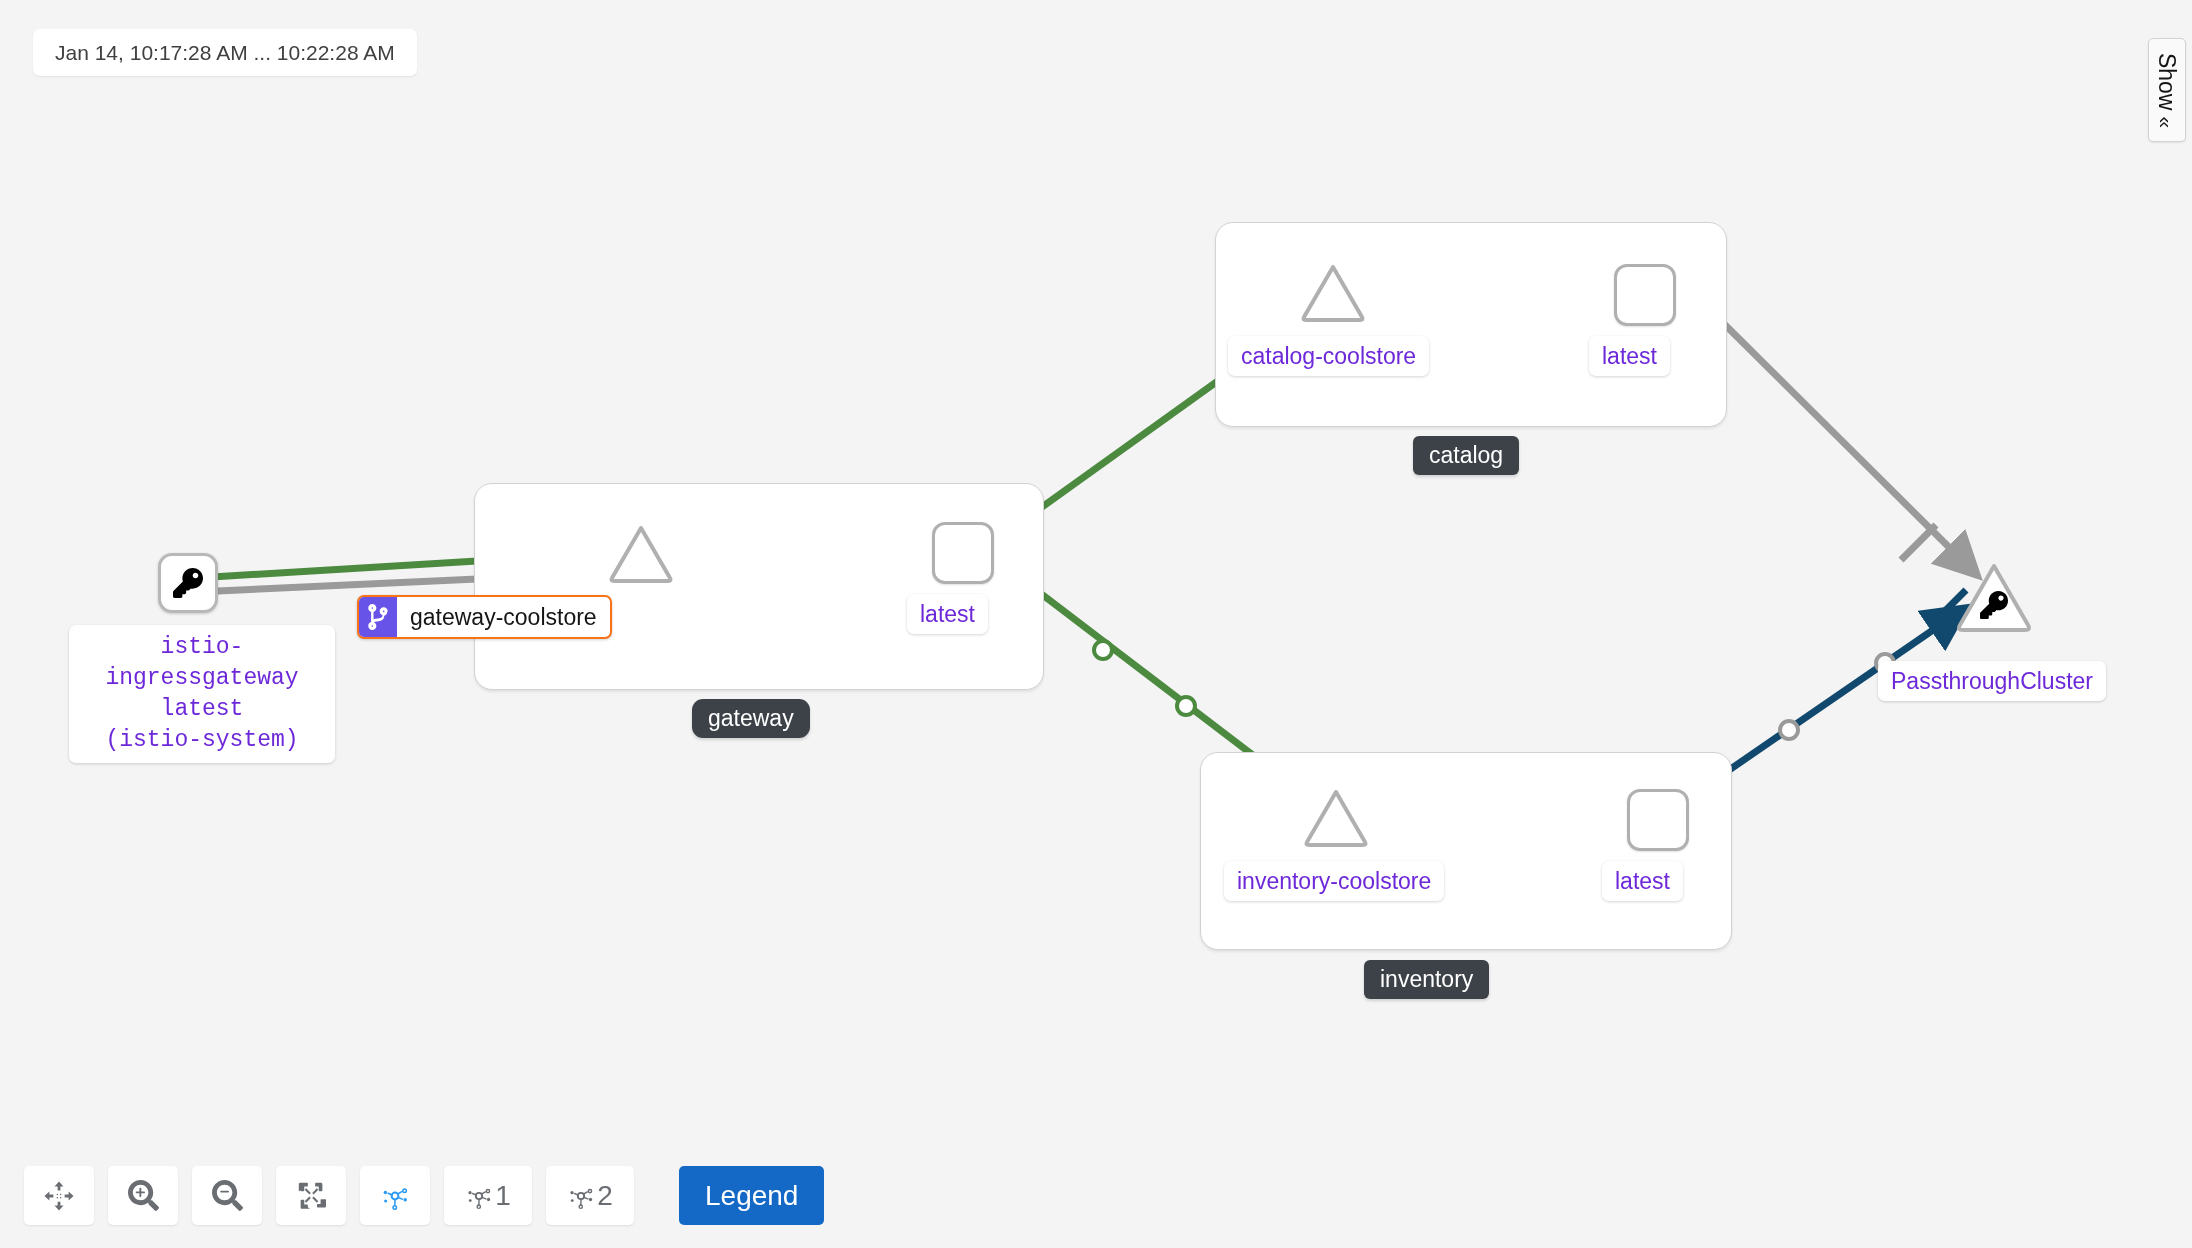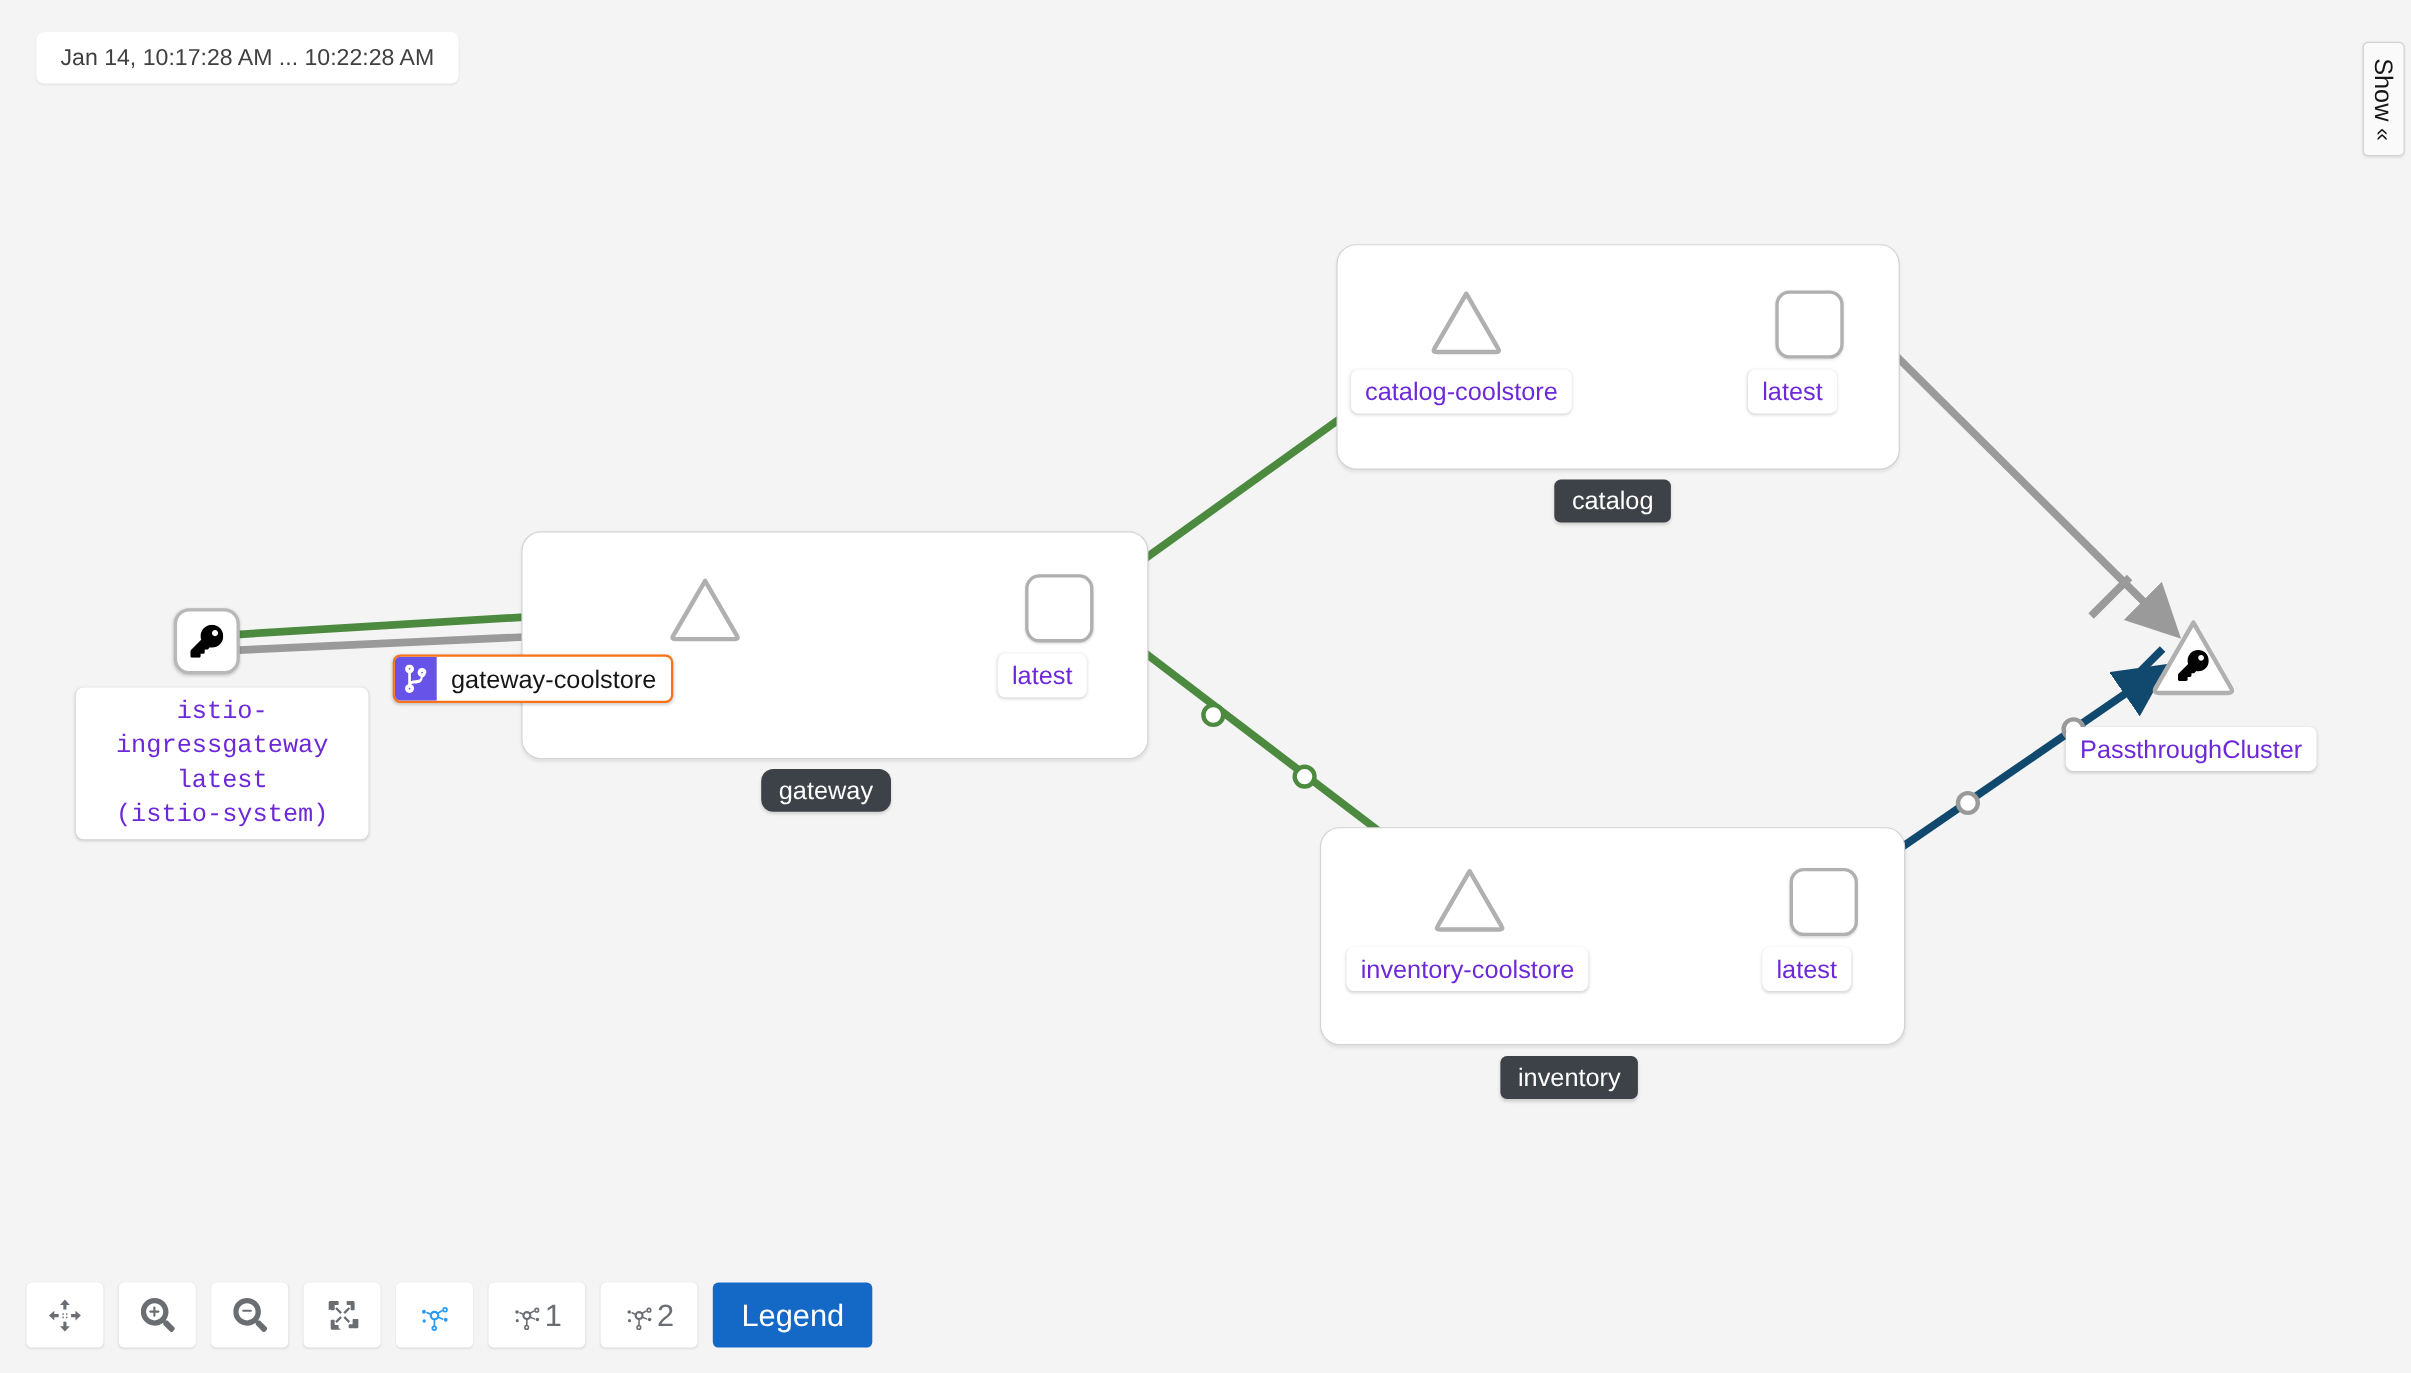--- a/index.html
+++ b/index.html
@@ -104,21 +104,21 @@
     width:70px;height:59px;background:#fff;border-radius:5px;
     display:flex;align-items:center;justify-content:center;
     box-shadow:0 1px 2px rgba(0,0,0,.09);cursor:pointer;
     color:#6a6e73;
   }
   .tb-btn.wide{width:88px;gap:2px;}
   .tb-btn.active{color:#2b9af3;}
   .tb-num{font-size:28px;color:#6a6e73;line-height:1;}
   #legend-button{
     height:59px;background:#1569c6;color:#fff;border:none;border-radius:5px;
-    padding:0 26px;font-size:28px;font-family:inherit;cursor:pointer;line-height:1;
+    padding:0 26px;font-size:28px;font-family:inherit;cursor:pointer;line-height:1;margin-left:31px;
   }
 </style>
 </head>
 <body>
 
 <div id="time-range">
   <span>Jan 14, 10:17:28 AM ... 10:22:28 AM</span>
 </div>
 
 <div id="show-tab">

